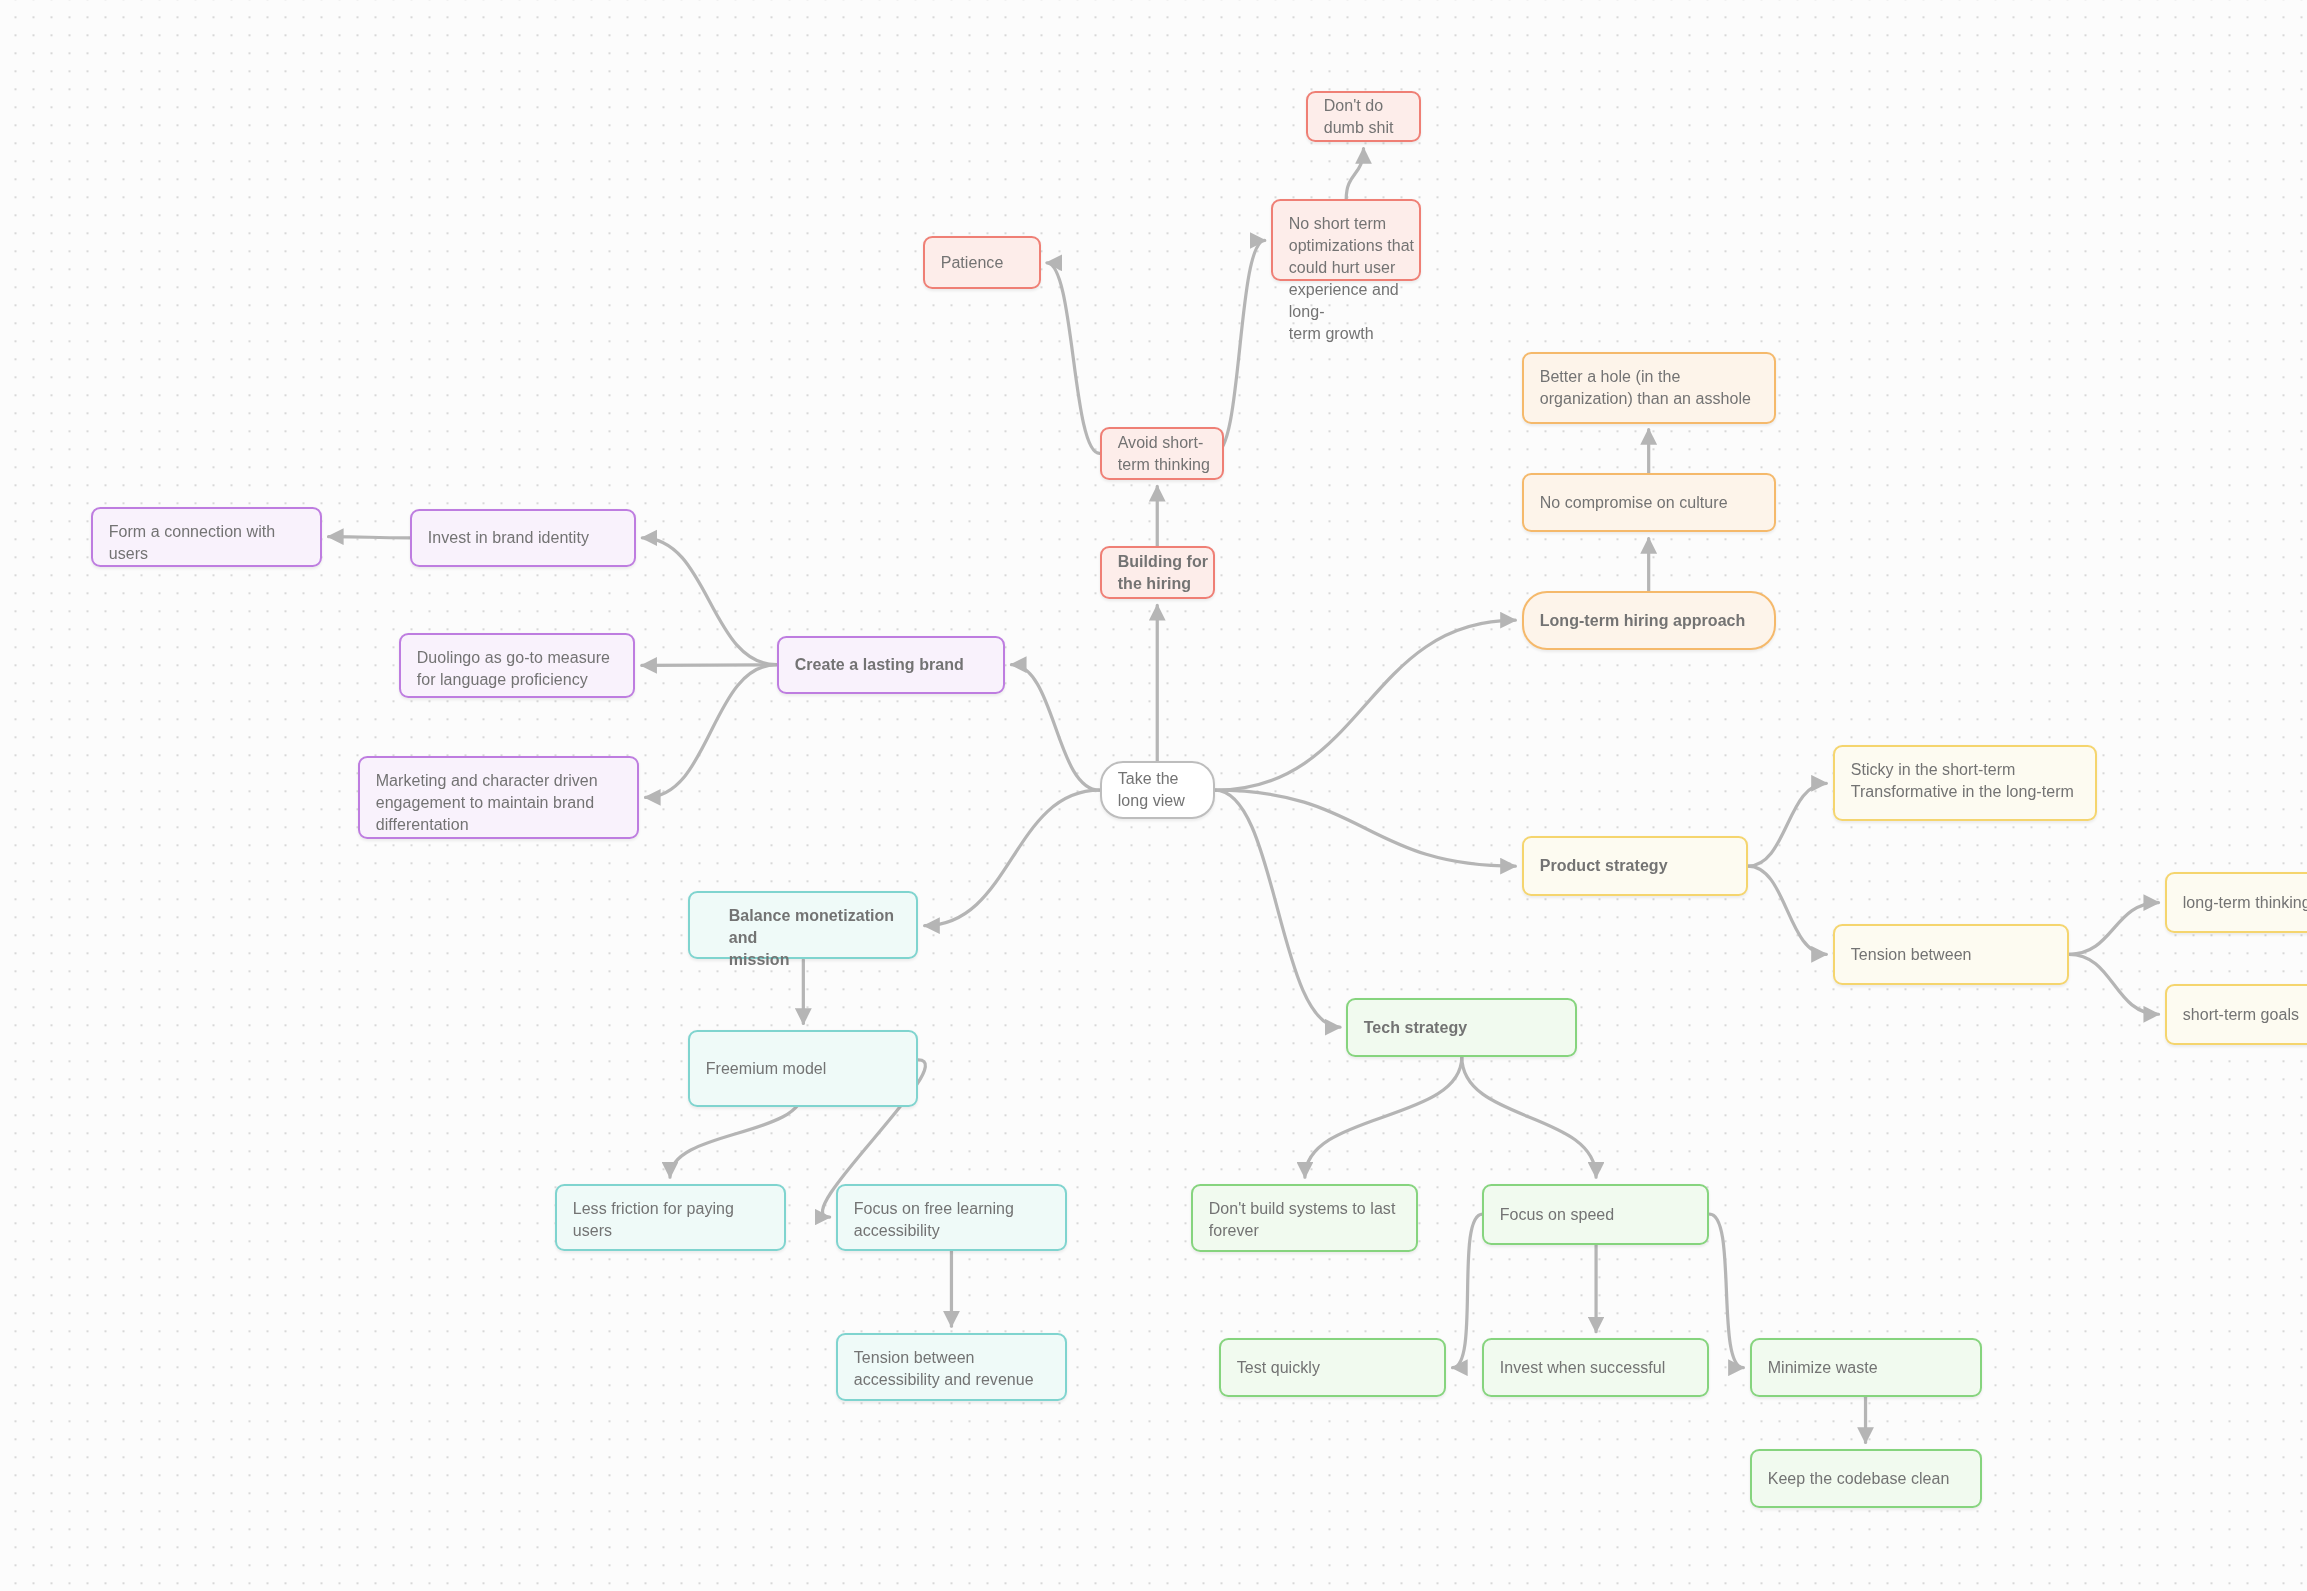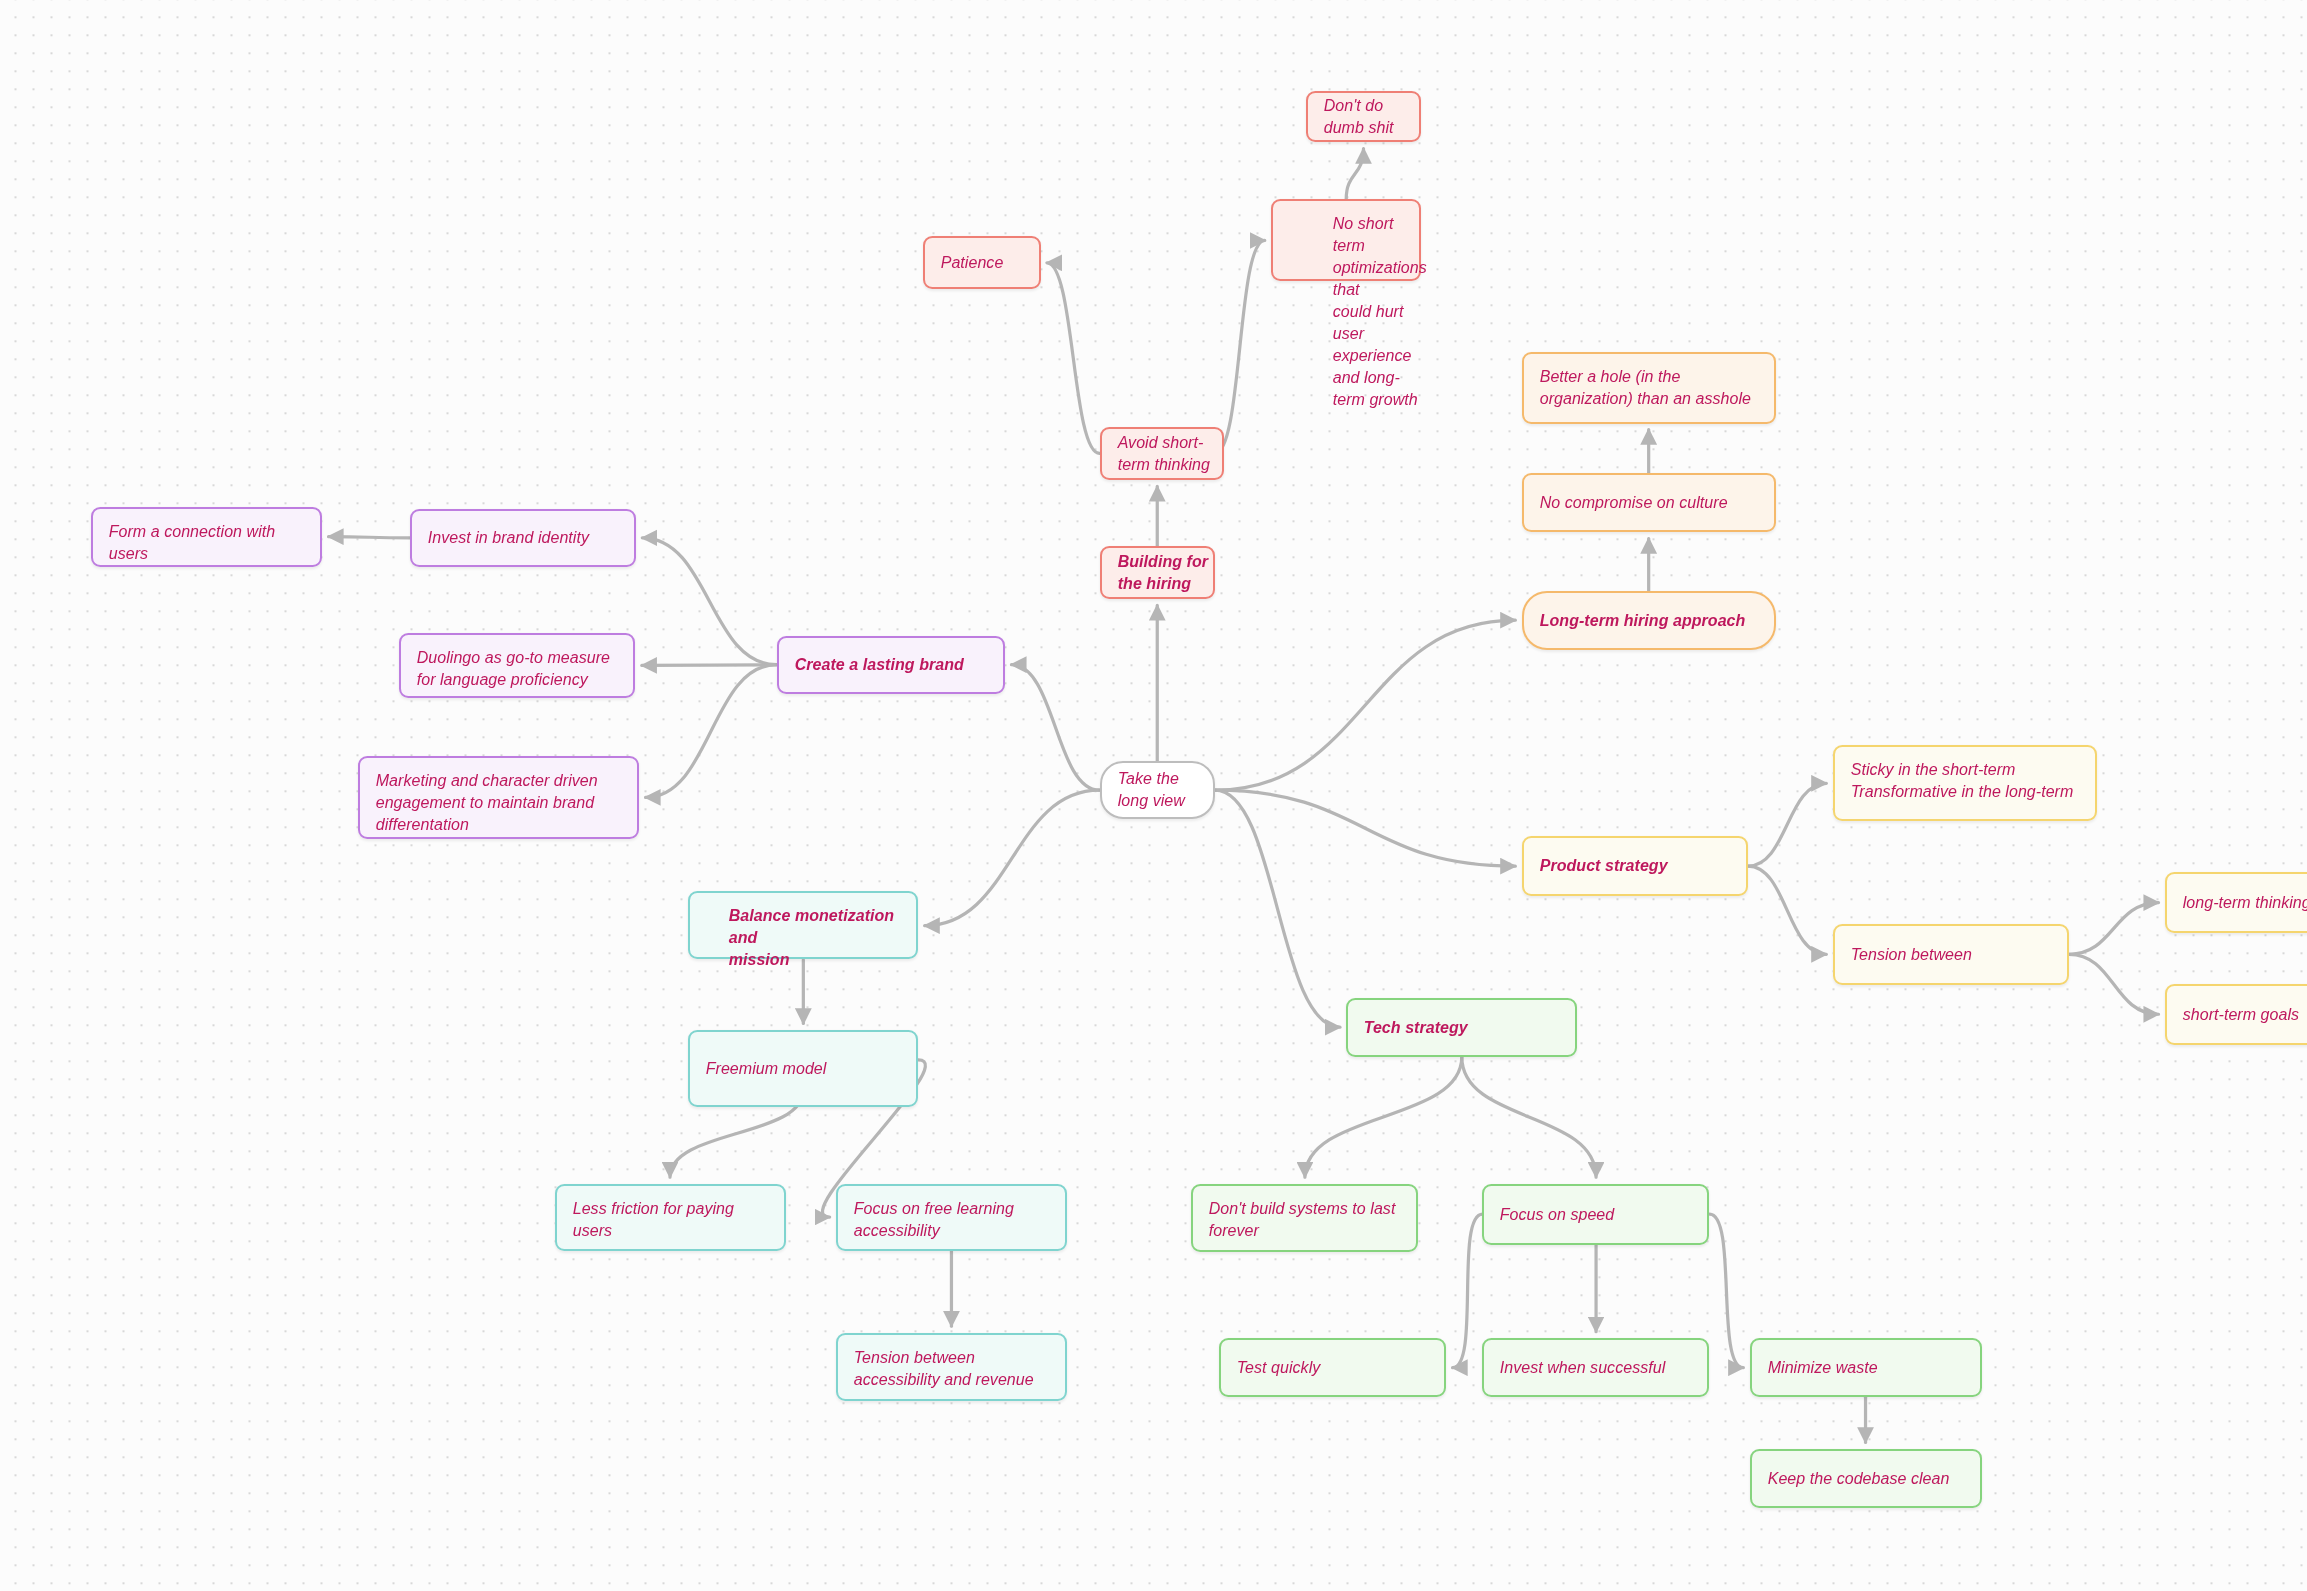--- a/index.html
+++ b/index.html
@@ -23,26 +23,25 @@
     border-radius: 9.2px;
     border: 2.8px solid #999;
     background: #fff;
     display: flex;
     align-items: flex-start;
     box-shadow: 0 1.4px 2.8px rgba(0,0,0,0.07);
   }
   .node .label {
     font-size: 16px;
     line-height: 22px;
-    color: #be185d;
+    color: #737373;
     letter-spacing: 0.05px;
     padding: 12px 0 0 15.7px;
     width: 100%;
     white-space: pre-line;
-    font-style: italic;
   }
   .node.bold .label { font-weight: bold; }
   .node.vcenter { align-items: center; }
   .node.vcenter .label { padding-top: 0; padding-bottom: 0; }
 
   
   .c-red    { border-color: #EF7F75; background: #FDEDEA; }
   .c-purple { border-color: #BE7DE0; background: #F9F2FC; }
   .c-orange { border-color: #F5B96B; background: #FDF4EA; }
   .c-yellow { border-color: #F5D56E; background: #FDFBF1; }
@@ -95,21 +94,21 @@
         <path d="M 4043 3028 C 4043 3083, 4043 3071, 4043 3126" marker-end="url(#arrow)"></path>
       </g>
   </svg>
   <div id="node-layer">
       <div class="node c-gray vcenter" style="left: 1100px; top: 761px; width: 115px; height: 58px; border-radius: 23px;">
         <div class="label">Take the long view</div>
       </div>
       <div class="node c-red vcenter" style="left: 1306px; top: 91px; width: 115px; height: 51px;">
         <div class="label">Don't do dumb shit</div>
       </div>
-      <div class="node c-red" style="left: 1271px; top: 199px; width: 150px; height: 82px; padding-left: 44px;">
+      <div class="node c-red" style="left: 1271px; top: 199px; width: 150px; height: 82px;">
         <div class="label">No short term optimizations that
 could hurt user experience and long-
 term growth</div>
       </div>
       <div class="node c-red vcenter" style="left: 923px; top: 236px; width: 118px; height: 53px;">
         <div class="label">Patience</div>
       </div>
       <div class="node c-red vcenter" style="left: 1100px; top: 427px; width: 124px; height: 53px;">
         <div class="label">Avoid short-term thinking</div>
       </div>

